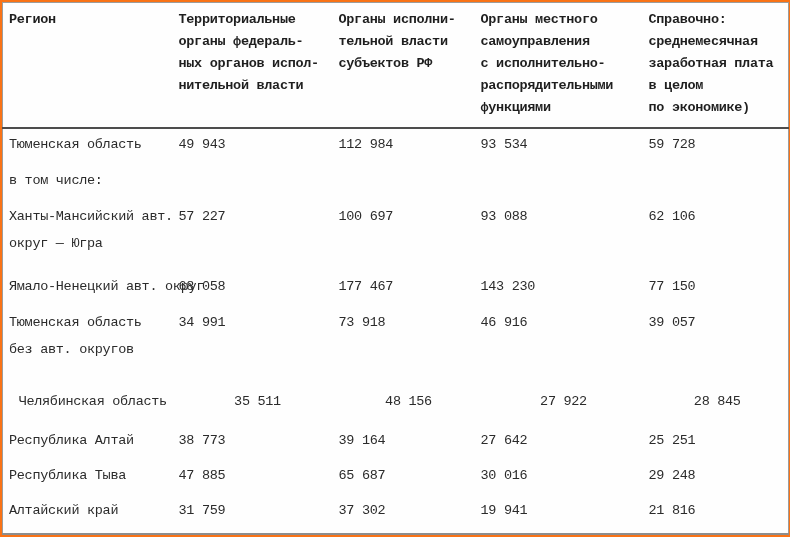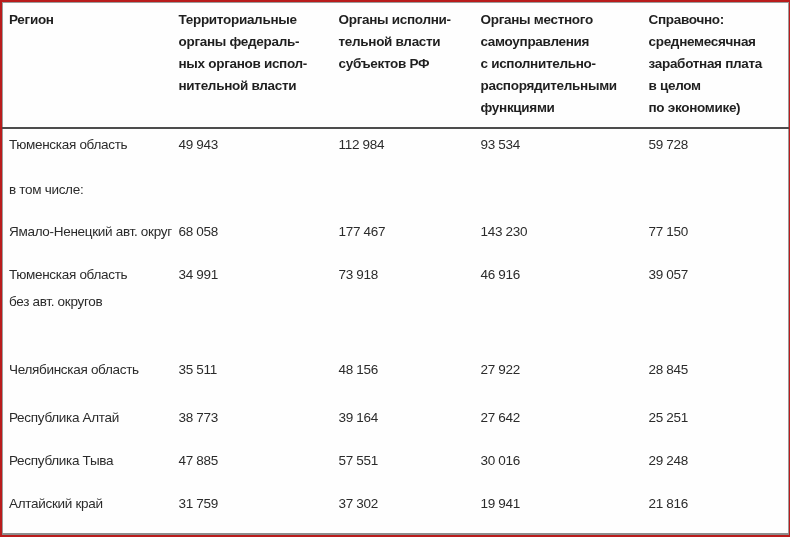--- a/index.html
+++ b/index.html
@@ -1,22 +1,22 @@
 <!DOCTYPE html>
 <html><head>
 <meta charset="utf-8">
 <style>
   html, body { margin: 0; padding: 0; background: #ffffff; }
   .page {
     position: relative;
     width: 790px;
     height: 537px;
-    background: #b91c1c;
+    background: #f97316;
     box-sizing: border-box;
-    font-family: Liberation Sans, sans-serif;
+    font-family: Liberation Mono, monospace;
   }
   table.salary-table {
     position: absolute;
     left: 2px;
     top: 2px;
     width: 786px;
     height: 533px;
     border-collapse: collapse;
     table-layout: fixed;
     border: 1px solid #9c9c9c;
@@ -46,21 +46,21 @@
     vertical-align: top;
     font-size: 13.5px;
     line-height: 27px;
     letter-spacing: -0.3px;
     padding: 0 2px 0 0;
     white-space: pre;
     margin-left: 44px;
   }
   thead th:first-child,
   tbody td:first-child { padding-left: 6px; }
-  tbody tr.group-gap td { padding-top: 9px; }
+  tbody tr.group-gap td { padding-top: 9px; text-align: center; }
   tbody tr:first-child td { padding-top: 2px; }
 </style>
 </head>
 <body>
 
 <div class="page">
   <table class="salary-table">
     <colgroup>
       <col class="c1">
         <col class="c2">
@@ -99,20 +99,28 @@
           <td>59 728</td>
         </tr>
         <tr>
           <td>в том числе:</td>
           <td></td>
           <td></td>
           <td></td>
           <td></td>
         </tr>
         <tr>
+          <td>Ханты-Мансийский авт.
+округ — Югра</td>
+          <td>57 227</td>
+          <td>100 697</td>
+          <td>93 088</td>
+          <td>62 106</td>
+        </tr>
+        <tr>
           <td>Ямало-Ненецкий авт. округ</td>
           <td>68 058</td>
           <td>177 467</td>
           <td>143 230</td>
           <td>77 150</td>
         </tr>
         <tr>
           <td>Тюменская область
 без авт. округов</td>
           <td>34 991</td>
@@ -130,21 +138,21 @@
         <tr>
           <td>Республика Алтай</td>
           <td>38 773</td>
           <td>39 164</td>
           <td>27 642</td>
           <td>25 251</td>
         </tr>
         <tr>
           <td>Республика Тыва</td>
           <td>47 885</td>
-          <td>57 551</td>
+          <td>65 687</td>
           <td>30 016</td>
           <td>29 248</td>
         </tr>
         <tr>
           <td>Алтайский край</td>
           <td>31 759</td>
           <td>37 302</td>
           <td>19 941</td>
           <td>21 816</td>
         </tr>

